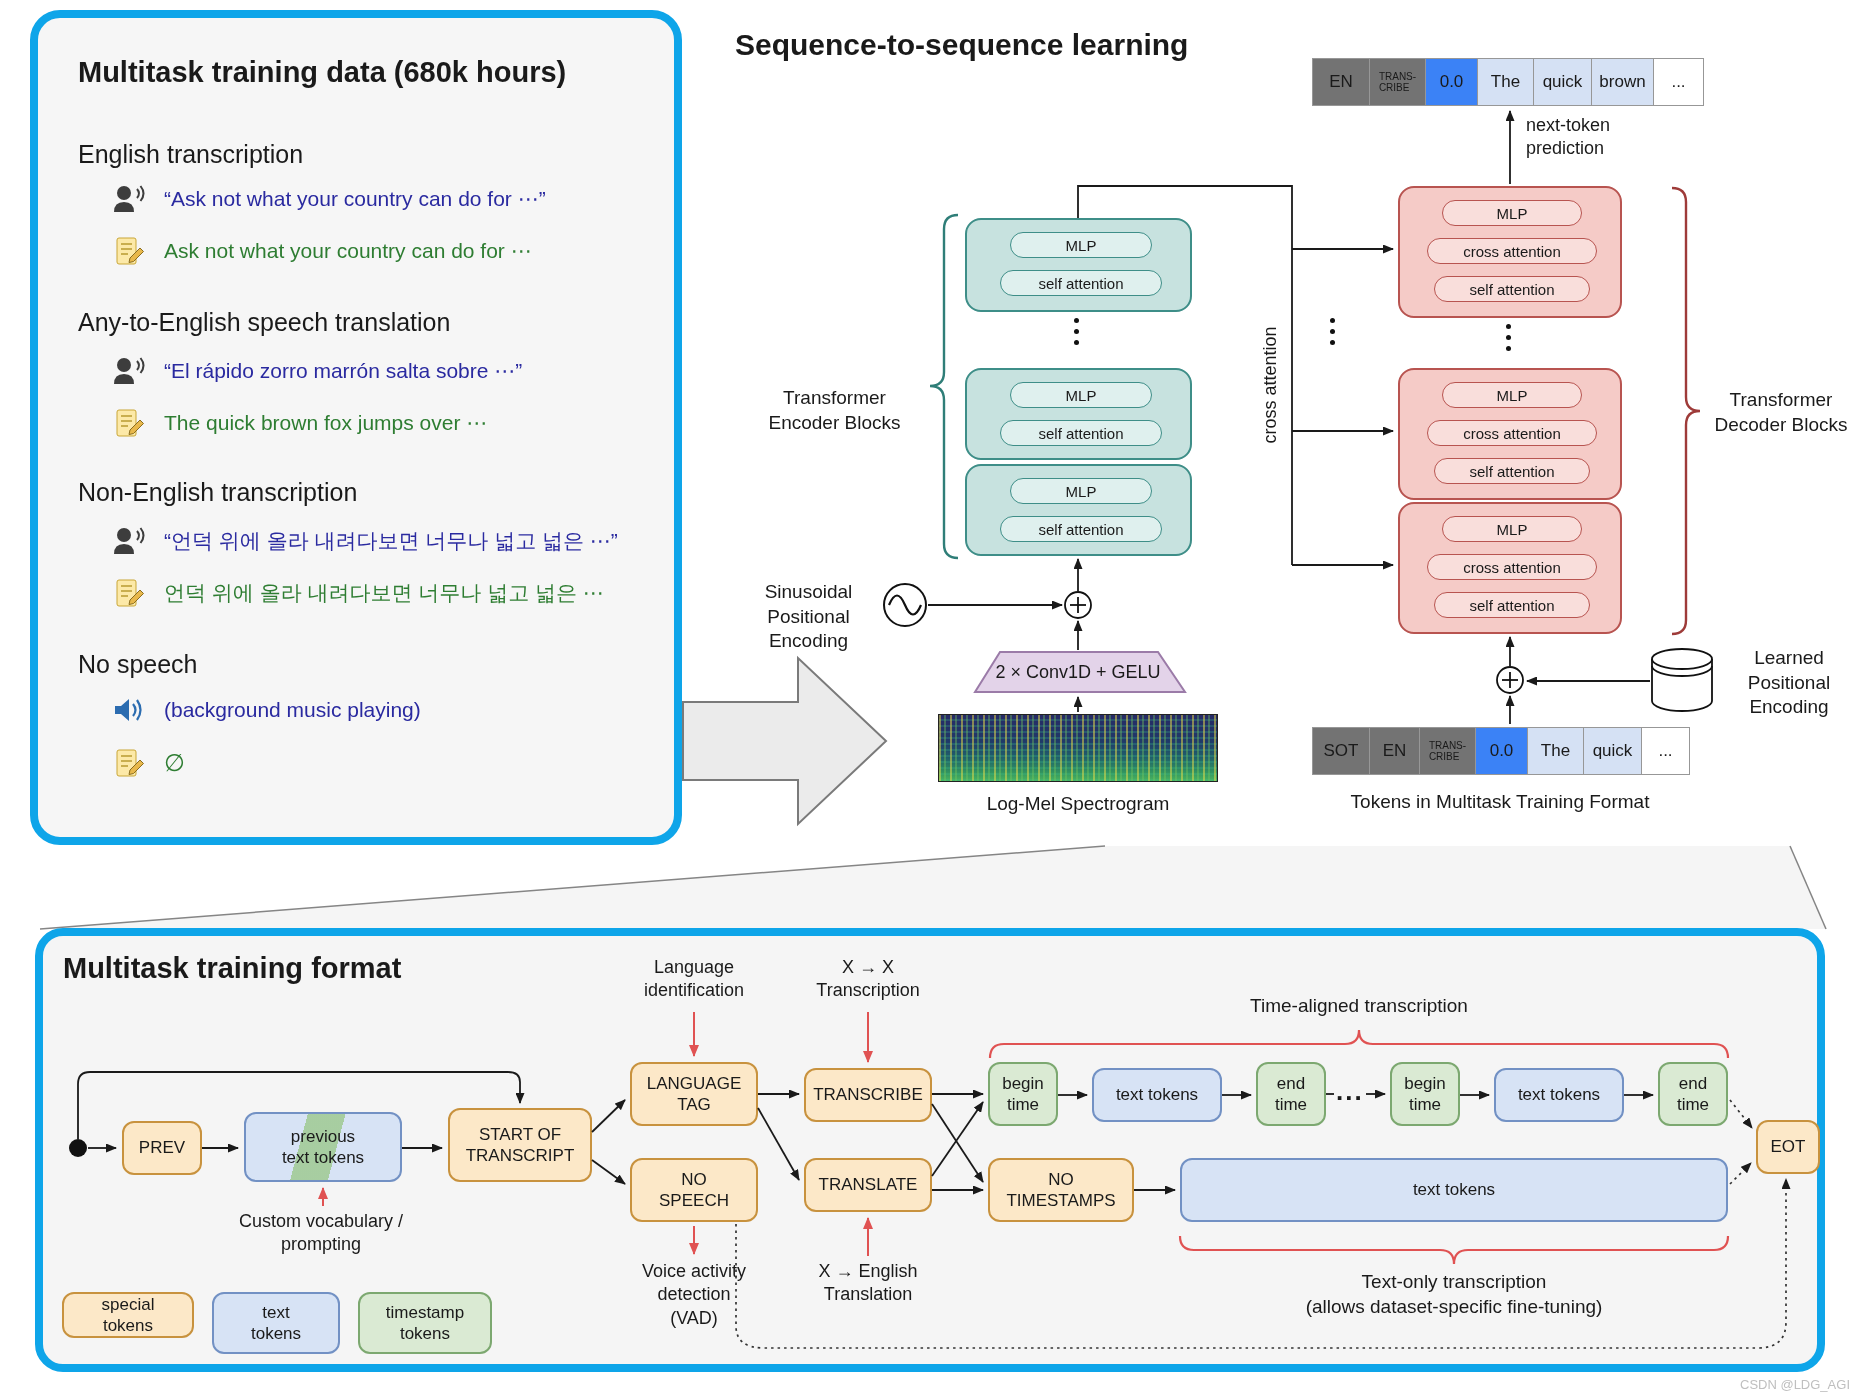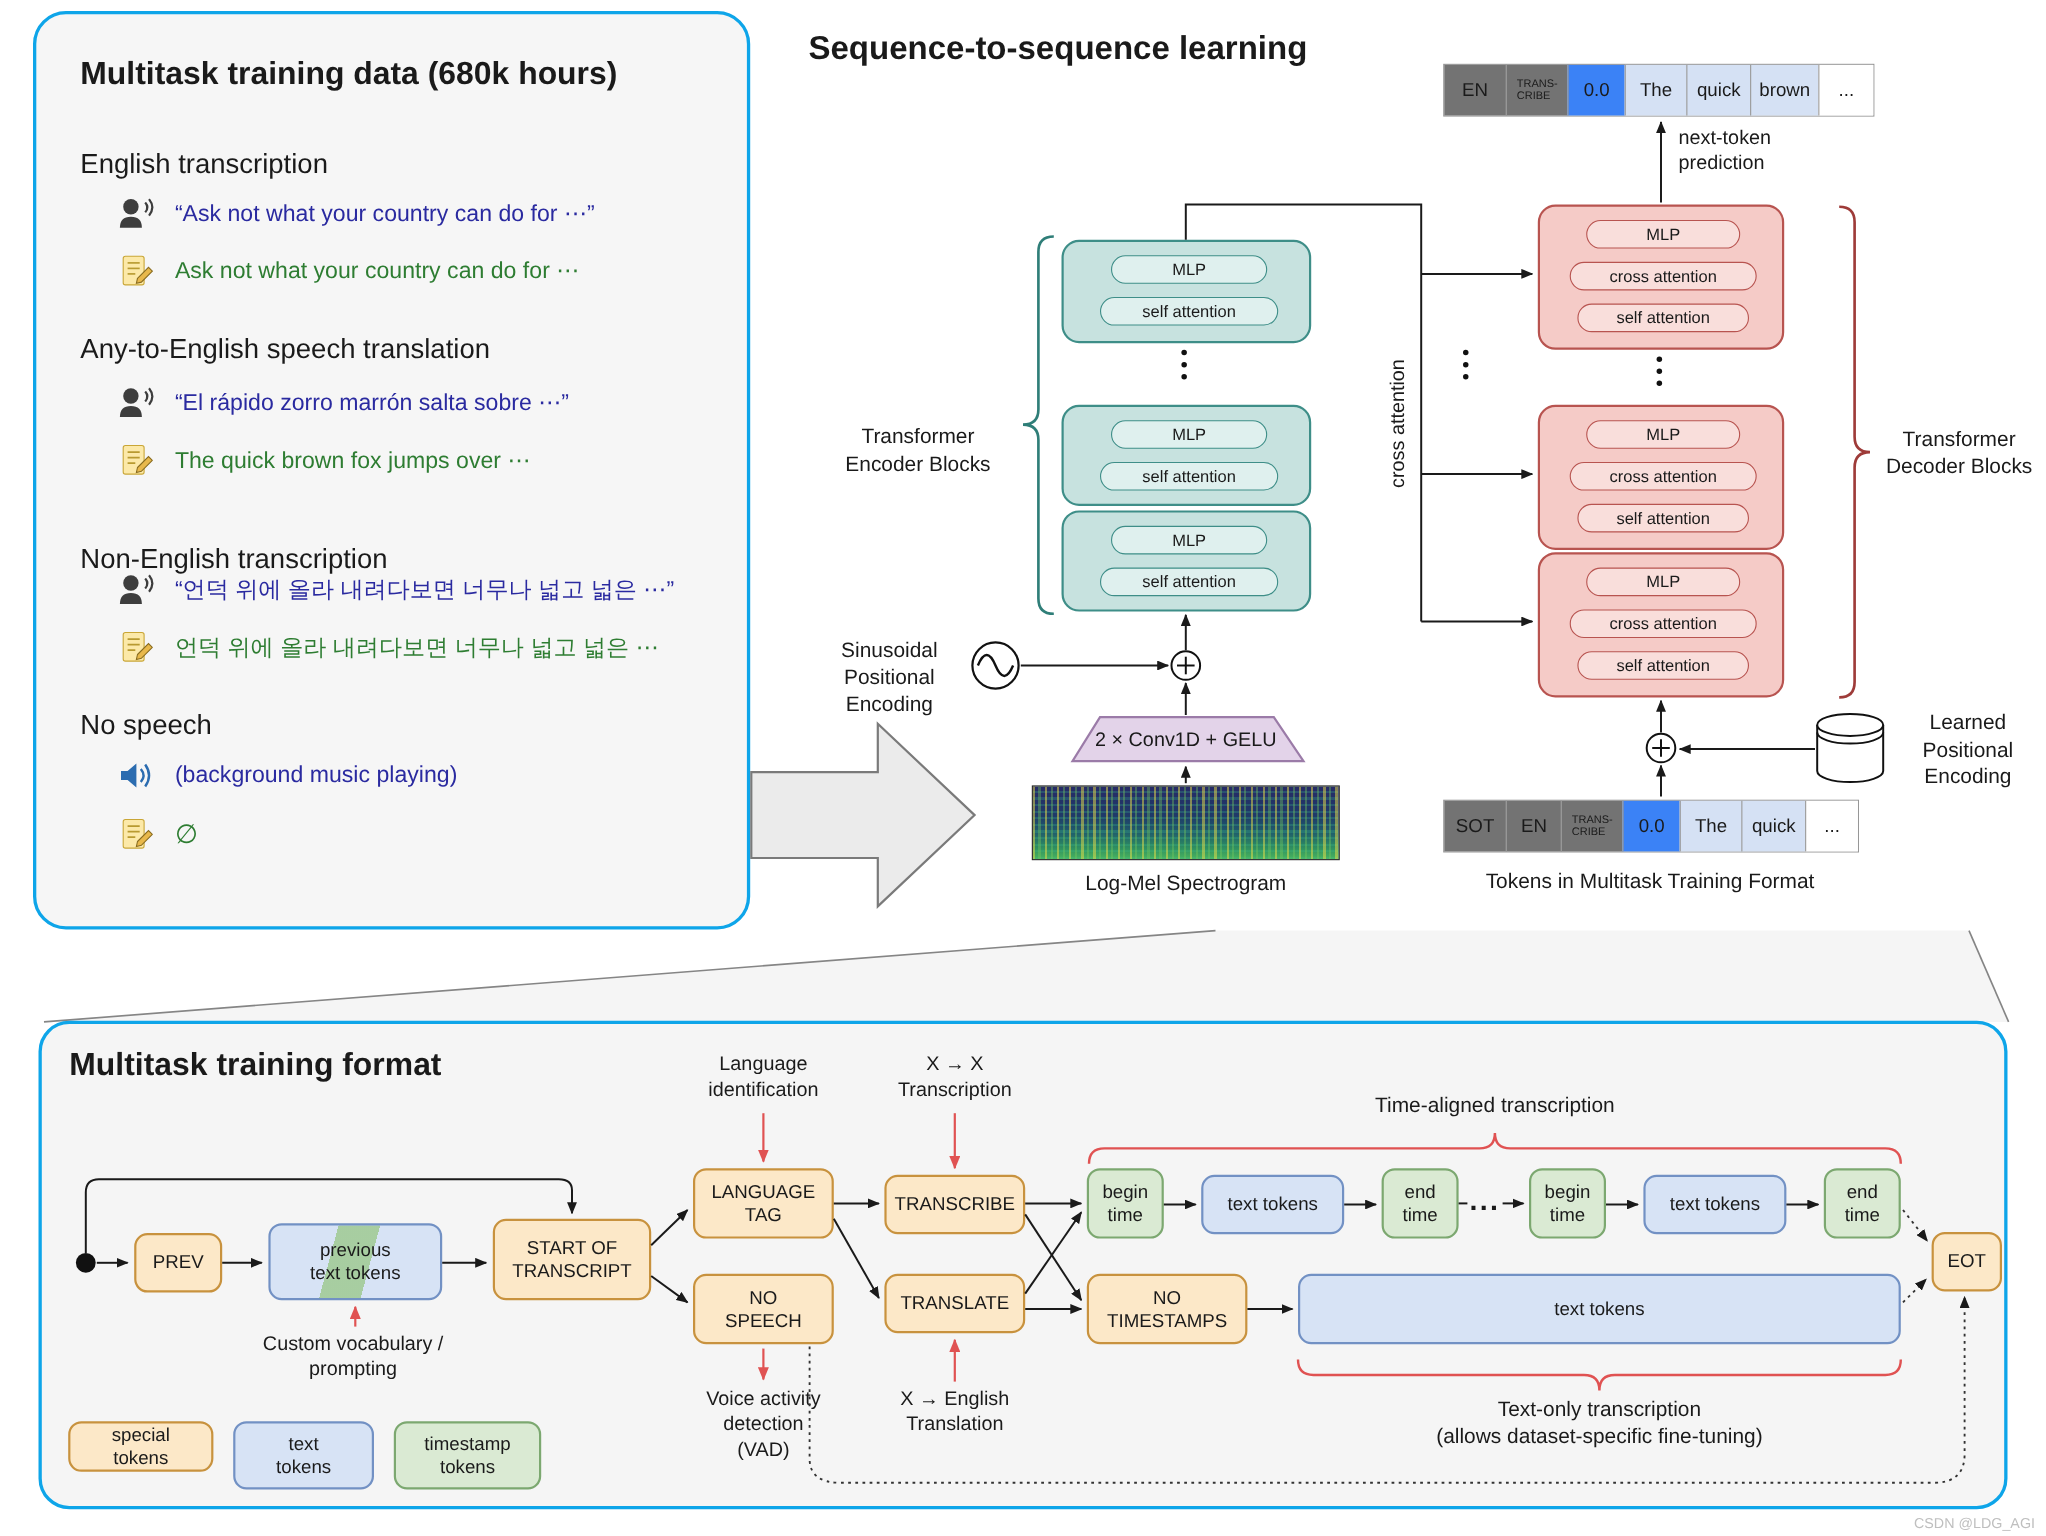--- a/index.html
+++ b/index.html
@@ -1,20 +1,20 @@
 <!DOCTYPE html>
 <html><head>
 <meta charset="utf-8">
 <style>
 *{margin:0;padding:0;box-sizing:border-box}
 body{background:#fff}
 .canvas{position:relative;width:1860px;height:1396px;background:#fff;font-family:"Liberation Sans",sans-serif;color:#1a1a1a;overflow:hidden}
 .abs{position:absolute}
 .pre{white-space:pre-line}
-.panel{position:absolute;background:#F6F6F6;border:3px solid #0ea5e9;border-radius:30px}
+.panel{position:absolute;background:#F6F6F6;border:8px solid #0ea5e9;border-radius:30px}
 .ptitle{position:absolute;font-size:29px;font-weight:bold}
 .sechead{position:absolute;font-size:25px}
 .tdrow{position:absolute;display:flex;align-items:center;gap:16px}
 .icon{width:38px;display:flex;justify-content:center;align-items:center}
 .audio-text{font-size:21px;color:#2A2AA0}
 .script-text{font-size:21px;color:#2E7D32}
 .node{position:absolute;display:flex;align-items:center;justify-content:center;text-align:center;border:2px solid;border-radius:12px;font-size:17px;line-height:1.25;white-space:pre-line;color:#1a1a1a}
 .orange{background:#FCE8C8;border-color:#C8923E}
 .blue{background:#D7E3F5;border-color:#7291C4}
 .green{background:#DAEAD3;border-color:#7CA870}
@@ -101,21 +101,21 @@
             <rect x="3" y="2" width="19" height="26" rx="2" fill="#FCE9A8" stroke="#C9A636"></rect>
             <line x1="7" y1="8" x2="18" y2="8" stroke="#B89A30" stroke-width="1.5"></line>
             <line x1="7" y1="13" x2="18" y2="13" stroke="#B89A30" stroke-width="1.5"></line>
             <line x1="7" y1="18" x2="14" y2="18" stroke="#B89A30" stroke-width="1.5"></line>
             <path d="M16 22 L26 12 L29.5 15.5 L19.5 25.5 L15 26.5 Z" fill="#E8B84B" stroke="#8a6d20"></path>
           </svg>
         </span>
       <span class="script-text">The quick brown fox jumps over ⋯</span>
     </div>
 
-    <div class="sechead" style="left:40px;top:481px">Non-English transcription</div>
+    <div class="sechead" style="left:40px;top:460px">Non-English transcription</div>
     <div class="tdrow" style="left:72px;top:508px">
       <span class="icon">
           <svg width="34" height="30" viewBox="0 0 34 30">
             <circle cx="12" cy="9" r="7" fill="#3d3d3d"></circle>
             <path d="M2 28 Q2 18 12 18 Q22 18 22 28 Z" fill="#3d3d3d"></path>
             <path d="M25 5 Q29 9.5 25 14" stroke="#3d3d3d" stroke-width="2" fill="none"></path>
             <path d="M28.5 2 Q34.5 9.5 28.5 17" stroke="#3d3d3d" stroke-width="2" fill="none"></path>
           </svg>
         </span>
       <span class="audio-text">“언덕 위에 올라 내려다보면 너무나 넓고 넓은 ⋯”</span>

